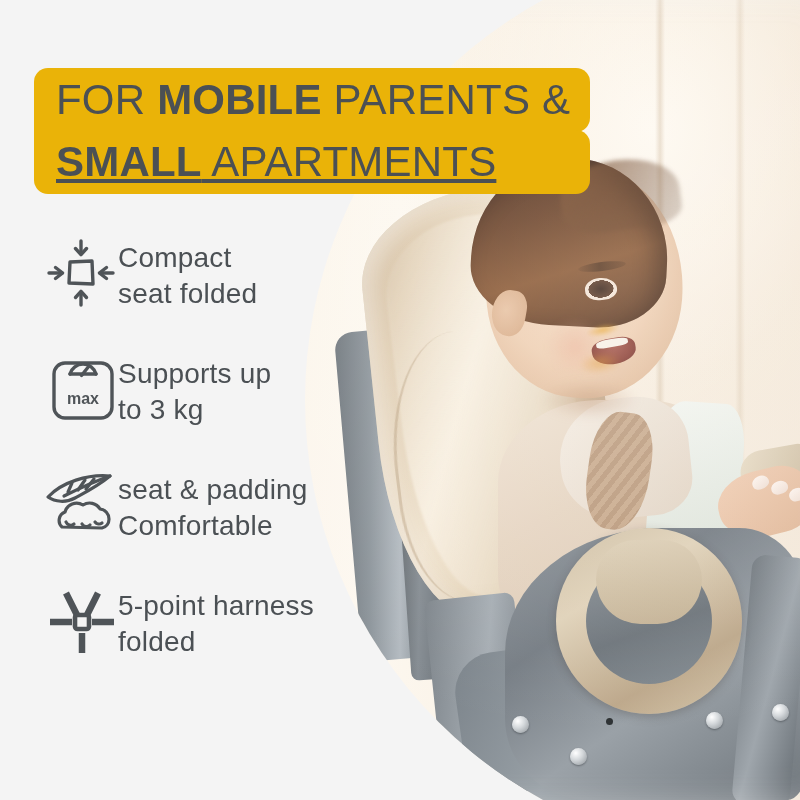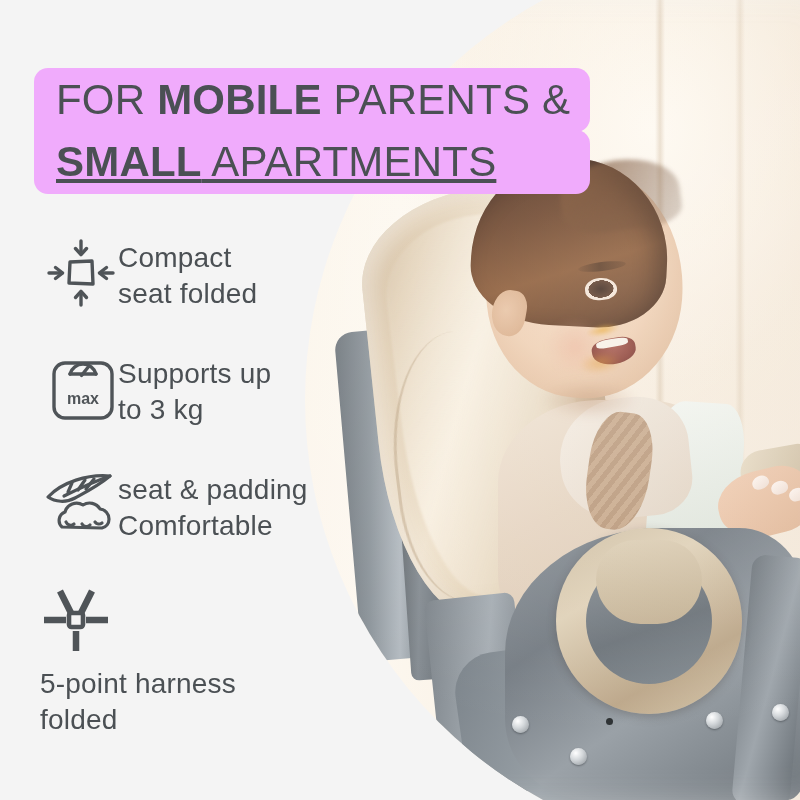--- a/index.html
+++ b/index.html
@@ -267,21 +267,21 @@
   }
 
   
   #heading {
     position:absolute;
     left:34px; top:68px;
     z-index:5;
   }
   .head-line {
     display:block;
-    background:#f0abfc;
+    background:#eab308;
     color:#4b5054;
     font-size:42px;
     line-height:1.24;
     letter-spacing:.2px;
     padding:6px 20px 6px 22px;
     white-space:nowrap;
     font-weight:300;
   }
   .head-line.l1 { border-radius:14px 14px 14px 0; }
   .head-line.l2 { border-radius:0 14px 14px 14px; margin-top:-2px;text-decoration:underline; }
@@ -292,21 +292,21 @@
     position:absolute;
     left:40px; top:232px;
     width:348px;
     z-index:6;
   }
   .feature {
     display:flex;
     align-items:flex-start;
     margin-bottom:34px;
   }
-  .feature:last-child { margin-bottom:0;flex-direction:column; }
+  .feature:last-child { margin-bottom:0; }
   .feat-icon {
     flex:0 0 78px;
     height:82px;
     display:flex;
     align-items:center;
     justify-content:flex-end;
   }
   .feat-icon svg { display:block; }
   .feat-text {
     color:#4b5054;

